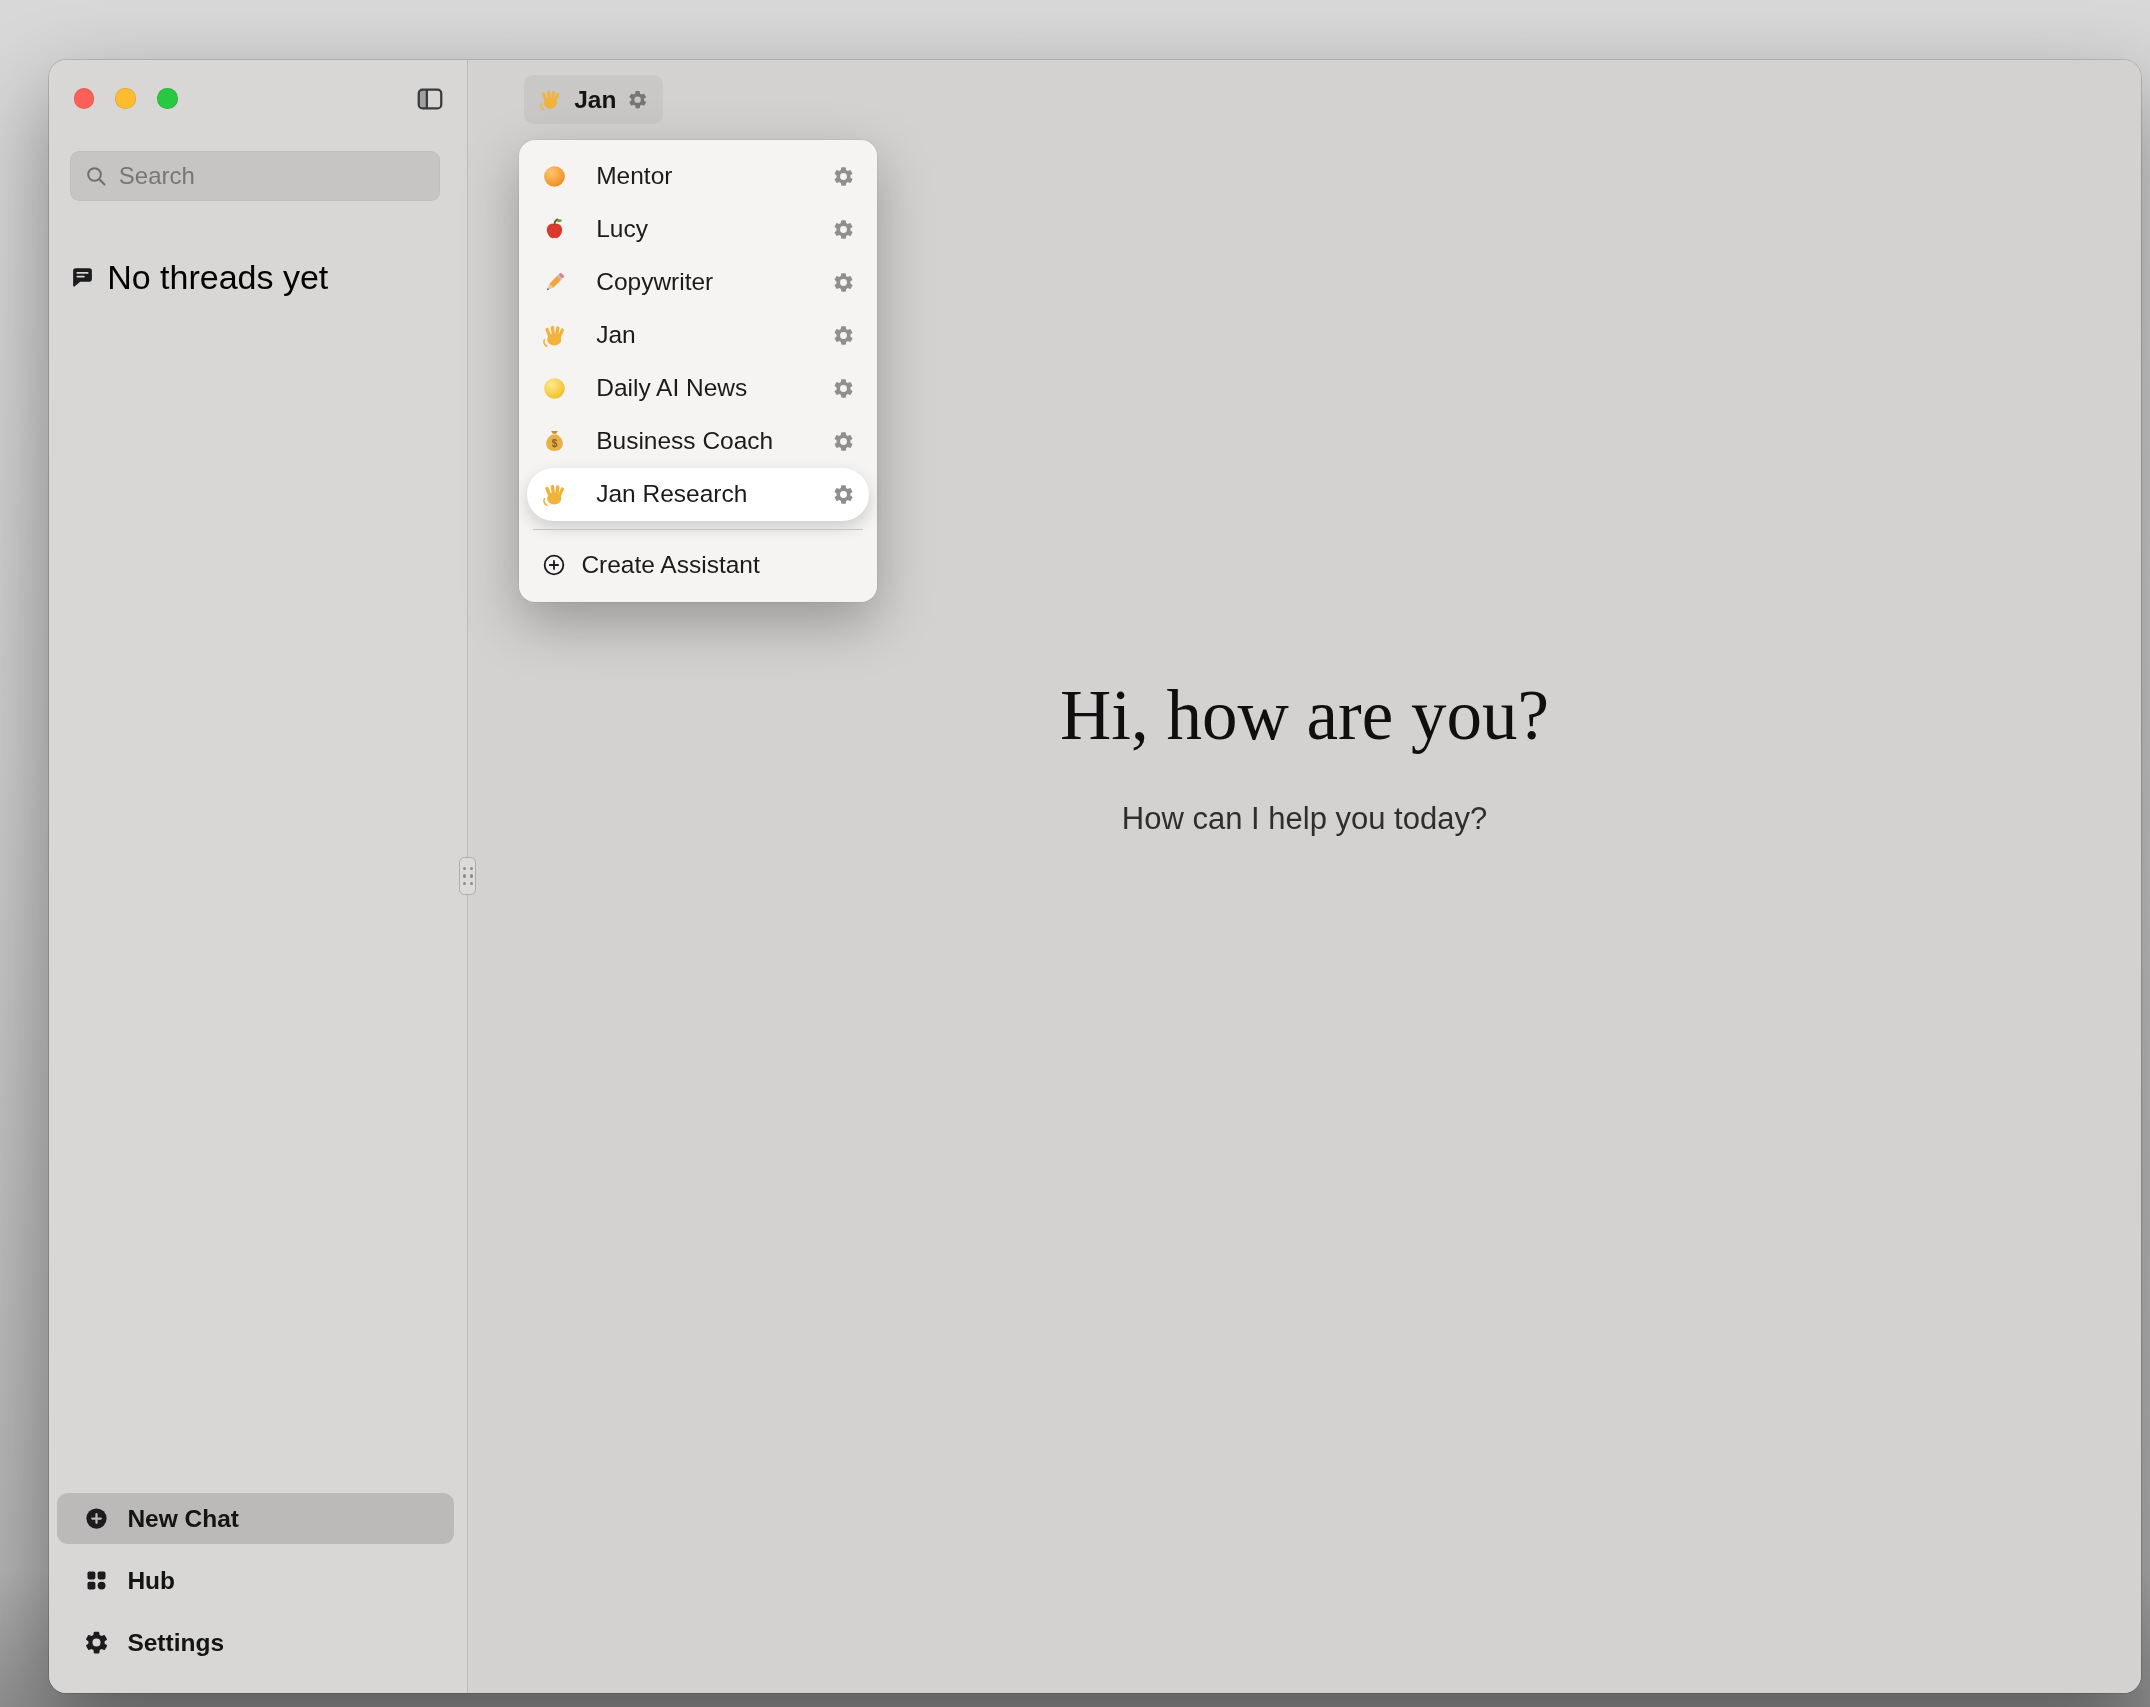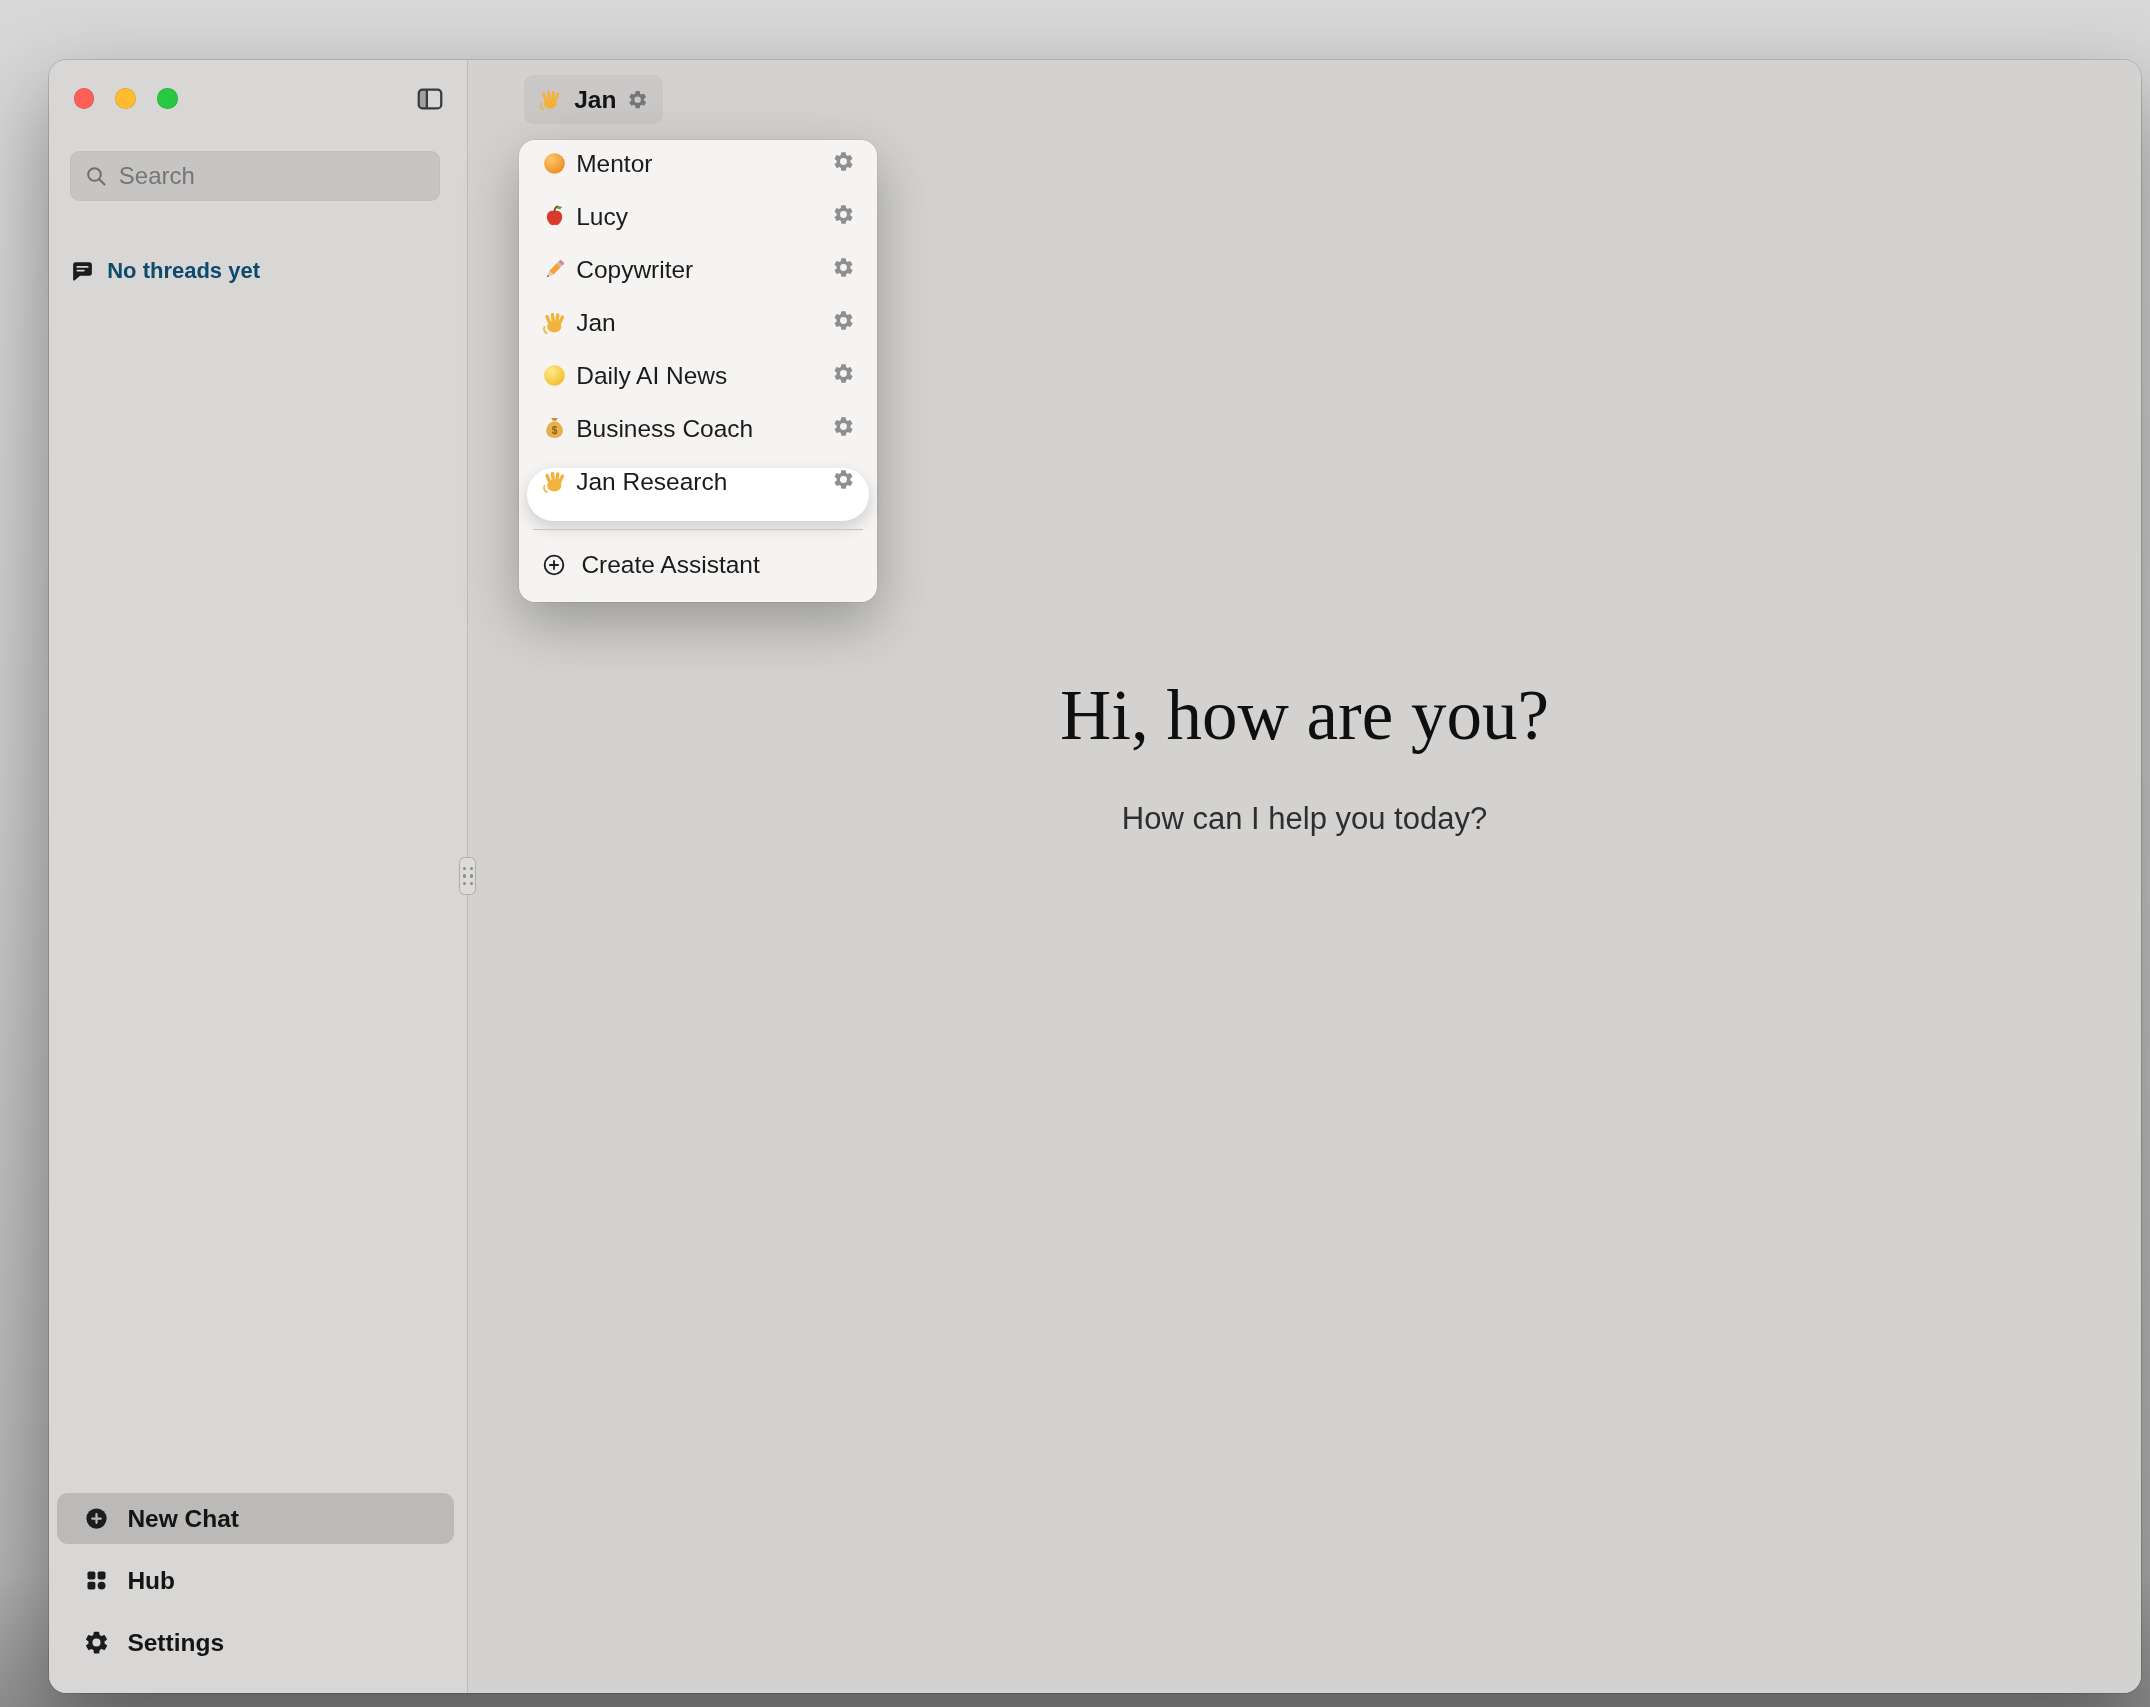--- a/index.html
+++ b/index.html
@@ -35,21 +35,21 @@
   }
   .search svg { width:24px; height:24px; color:#6f6f6f; flex:0 0 auto; }
   .search input {
     flex:1; background:transparent; border:none; outline:none;
     font:400 24px/1 "Liberation Sans","DejaVu Sans",sans-serif; color:#333;
   }
   .search input::placeholder { color:#767676; }
   .empty { position:absolute; left:20.6px; top:198px; right:16px; }
   .empty-head { display:flex; align-items:center; gap:12.6px; }
   .empty-head svg { width:25px; height:25px; color:#1c1c1e; }
-  .empty-title { font-size:22px; font-weight:700; color:#0c4a6e; }
+  .empty-title { font-size:34px; font-weight:400; color:#000000; }
   .empty-desc { margin-top:19px; font-size:22px; line-height:36px; color:#4e4e4e; }
   .side-nav {
     position:absolute; left:8px; right:12.6px; bottom:25px;
     display:flex; flex-direction:column; gap:11px;
   }
   .nav-row {
     height:51px; border-radius:11px; display:flex; align-items:center;
     padding:0 26px; gap:17.4px; cursor:pointer;
   }
   .nav-row.active { background:#bbbab8; }
@@ -71,22 +71,22 @@
   }
   .header-pill .hp-icon { width:25px; height:25px; }
   .header-pill .hp-label { font-size:24.5px; font-weight:600; color:#141414; }
   .header-pill .hp-gear { width:21.3px; height:21.3px; color:#767676; }
   .menu {
     position:absolute; left:51px; top:80px; width:358px; z-index:10;
     background:rgba(246,245,243,.94); border-radius:16px; padding:9.5px 8px;
     box-shadow:0 20.6px 55px rgba(0,0,0,.28), 0 0 0 0.8px rgba(0,0,0,.06);
   }
   .menu-item {
-    height:53px; border-radius:27px; display:flex; align-items:flex-start;
-    gap:8px; padding:0 14.2px; cursor:pointer;
+    height:53px; border-radius:27px; display:flex; align-items:center;
+    gap:28px; padding:0 14.2px; cursor:pointer;
   }
   .menu-item.selected { background:#ffffff; box-shadow:0 6.3px 16px rgba(0,0,0,.16); }
   .menu-item .mi-ic { width:27px; height:27px; flex:0 0 auto; }
   .menu-item .mi-ic svg { width:27px; height:27px; }
   .menu-item .mi-label { flex:1; font-size:24.5px; font-weight:500; color:#1b1b1b; white-space:nowrap; }
   .menu-item .mi-gear { width:23px; height:23px; color:#8f8f8f; flex:0 0 auto; cursor:pointer; }
   .menu-sep { height:0.8px; background:#c6c5c3; margin:8px 6.3px; }
   .menu-create { height:55px; border-radius:12.6px; display:flex; align-items:center; gap:14.2px; padding:0 14.2px; cursor:pointer; }
   .menu-create svg { width:26px; height:26px; color:#1c1c1e; }
   .menu-create .mc-label { font-size:24.5px; font-weight:500; color:#1b1b1b; }

